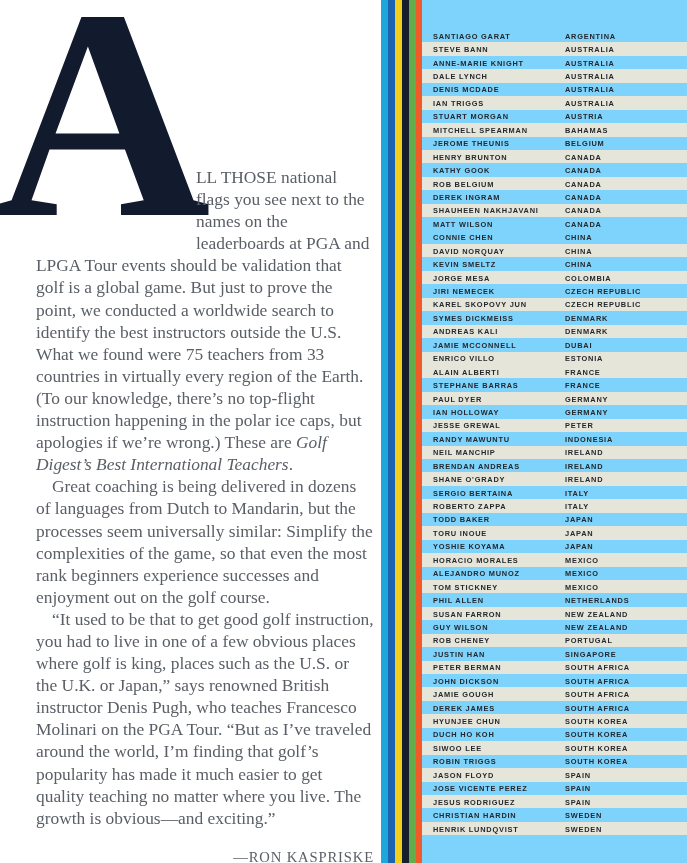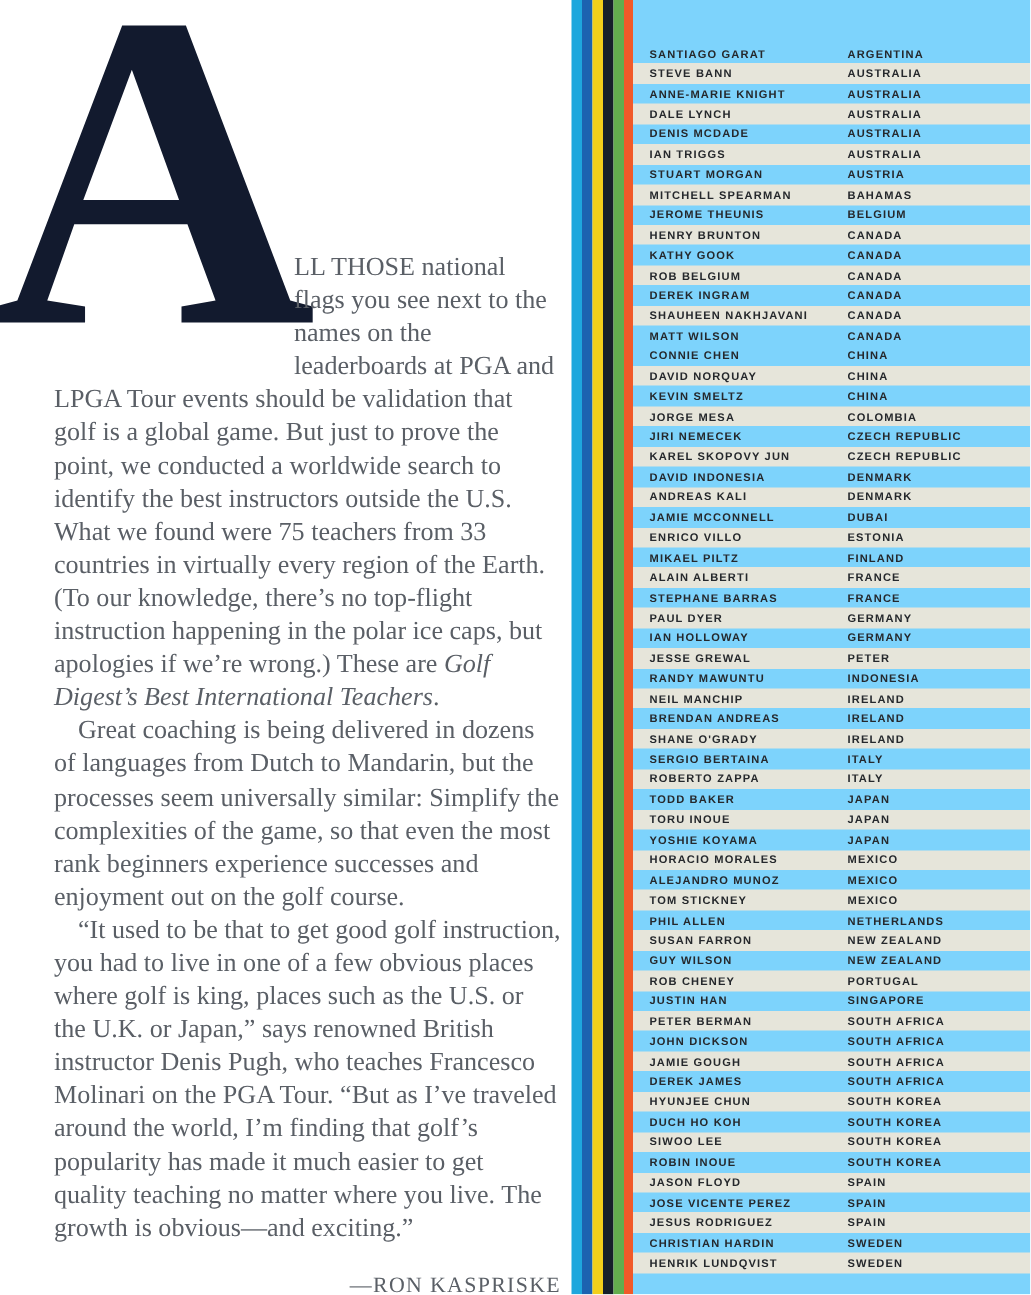--- a/index.html
+++ b/index.html
@@ -243,39 +243,35 @@
         </div>
         <div class="row">
           <span class="name">JIRI NEMECEK</span>
           <span class="country">CZECH REPUBLIC</span>
         </div>
         <div class="row alt">
           <span class="name">KAREL SKOPOVY JUN</span>
           <span class="country">CZECH REPUBLIC</span>
         </div>
         <div class="row">
-          <span class="name">DAVID INDONESIA</span>
+          <span class="name">SYMES DICKMEISS</span>
           <span class="country">DENMARK</span>
         </div>
         <div class="row alt">
           <span class="name">ANDREAS KALI</span>
           <span class="country">DENMARK</span>
         </div>
         <div class="row">
           <span class="name">JAMIE MCCONNELL</span>
           <span class="country">DUBAI</span>
         </div>
         <div class="row alt">
           <span class="name">ENRICO VILLO</span>
           <span class="country">ESTONIA</span>
         </div>
-        <div class="row">
-          <span class="name">MIKAEL PILTZ</span>
-          <span class="country">FINLAND</span>
-        </div>
         <div class="row alt">
           <span class="name">ALAIN ALBERTI</span>
           <span class="country">FRANCE</span>
         </div>
         <div class="row">
           <span class="name">STEPHANE BARRAS</span>
           <span class="country">FRANCE</span>
         </div>
         <div class="row alt">
           <span class="name">PAUL DYER</span>
@@ -379,21 +375,21 @@
         </div>
         <div class="row">
           <span class="name">DUCH HO KOH</span>
           <span class="country">SOUTH KOREA</span>
         </div>
         <div class="row alt">
           <span class="name">SIWOO LEE</span>
           <span class="country">SOUTH KOREA</span>
         </div>
         <div class="row">
-          <span class="name">ROBIN INOUE</span>
+          <span class="name">ROBIN TRIGGS</span>
           <span class="country">SOUTH KOREA</span>
         </div>
         <div class="row alt">
           <span class="name">JASON FLOYD</span>
           <span class="country">SPAIN</span>
         </div>
         <div class="row">
           <span class="name">JOSE VICENTE PEREZ</span>
           <span class="country">SPAIN</span>
         </div>

